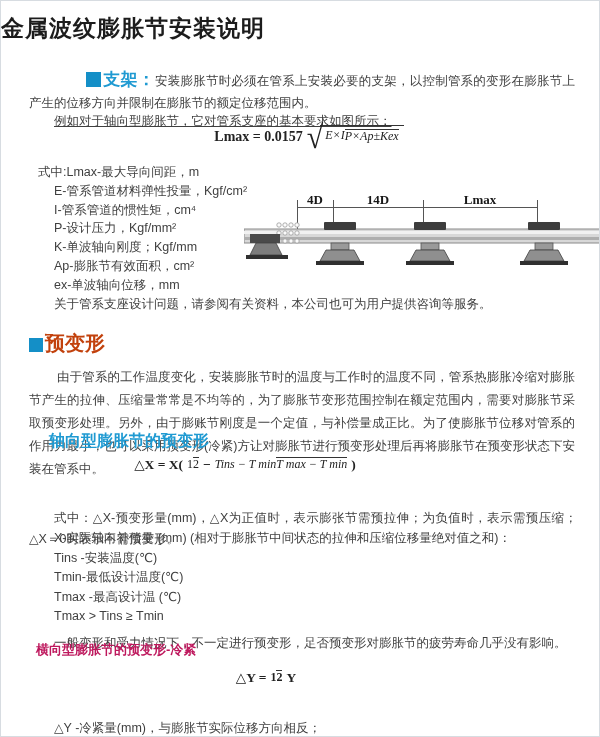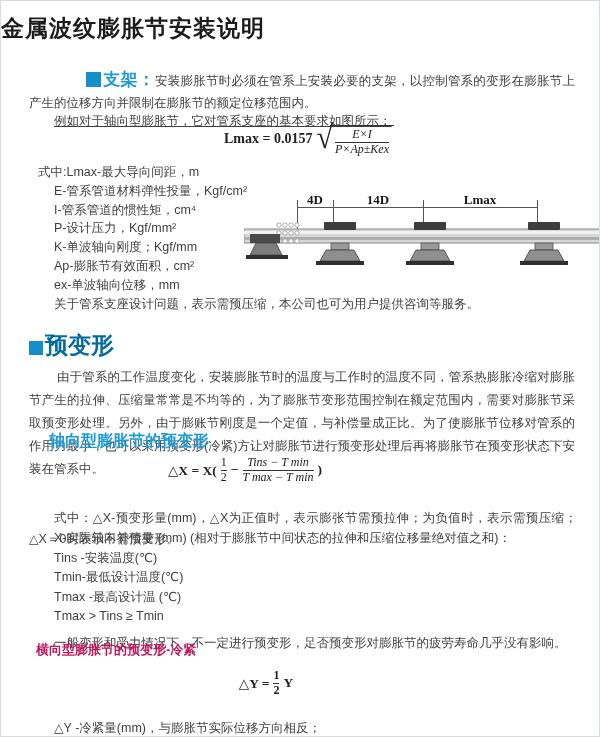--- a/index.html
+++ b/index.html
@@ -27,37 +27,37 @@
   .p-example { position:absolute; top:99px; left:28px; width:546px; text-indent:25px;text-decoration:underline; }
 
   
   .formula { font-family:"Liberation Serif","DejaVu Serif",serif; color:#222; }
   .formula1 { position:absolute; top:121px; left:8px; width:600px;
     display:flex; justify-content:center; align-items:center; }
   .f-lhs { font-weight:bold; font-size:14px; margin-right:4px; }
   .rad { display:inline-flex; align-items:flex-start; }
   .rad-sign { font-size:30px; line-height:30px; font-weight:400; margin-right:-3px; transform:scaleY(1.1); }
   .rad-box { border-top:1.5px solid #333; padding:2px 5px 0 5px; margin-top:3px; }
-  .frac { display:inline-flex; flex-direction:column; align-items:center;
+  .frac { display:inline-flex; align-items:center;
     font-style:italic; font-size:12px; line-height:1.15; vertical-align:middle; }
   .frac .fden { border-top:1px solid #333; }
   .formula2 { position:absolute; top:455px; left:0; width:488px;
     display:flex; justify-content:center; align-items:center; font-size:13.5px; font-weight:bold; }
   .formula2 .frac { font-weight:normal; margin:0 4px; }
   .formula3 { position:absolute; top:668px; left:0; width:530px;
     display:flex; justify-content:center; align-items:center; font-size:13.5px; font-weight:bold; }
   .formula3 .frac { font-weight:bold; font-style:normal; margin:0 4px; }
 
   .variables { position:absolute; top:162px; left:37px; list-style:none; margin:0; padding:0;
     line-height:18.8px; }
   .variables li.ind { padding-left:16px; }
 
   .diagram { position:absolute; top:192px; left:243px; }
 
-  .sec2-head { position:absolute; top:329px; left:28px; font-size:23px; font-weight:bold; color:#0369a1; }
+  .sec2-head { position:absolute; top:329px; left:28px; font-size:20px; font-weight:bold; color:#c2410c; }
   .p-predeform { position:absolute; top:352px; left:28px; width:546px;
     line-height:23px; text-align:justify; text-indent:28px; }
   .axial-head { position:absolute; top:430px; left:48px; font-size:16px; font-weight:bold; color:#1f9ad2; }
   .p-note1 { position:absolute; top:494px; left:28px; width:548px;
     line-height:21px; text-align:justify; text-indent:25px; }
   .axial-items { position:absolute; top:528px; left:53px; list-style:none; margin:0; padding:0;
     line-height:19.5px; }
   .p-note2 { position:absolute; top:621px; left:53px; width:530px; }
   .lateral-head { position:absolute; top:640px; left:35px; font-size:13px; font-weight:bold; color:#be185d; }
   .p-note3 { position:absolute; top:706px; left:53px; width:530px; }
@@ -89,21 +89,21 @@
   </div>
 
   <ul class="variables">
     <li>式中:Lmax-最大导向间距，m</li>
     <li class="ind">E-管系管道材料弹性投量，Kgf/cm²</li>
     <li class="ind">I-管系管道的惯性矩，cm⁴</li>
     <li class="ind">P-设计压力，Kgf/mm²</li>
     <li class="ind">K-单波轴向刚度；Kgf/mm</li>
     <li class="ind">Ap-膨胀节有效面积，cm²</li>
     <li class="ind">ex-单波轴向位移，mm</li>
-    <li class="ind">关于管系支座设计问题，表示需预压缩，本公司也可为用户提供咨询等服务。</li>
+    <li class="ind">关于管系支座设计问题，请参阅有关资料，本公司也可为用户提供咨询等服务。</li>
   </ul>
 
   <svg class="diagram" width="356" height="95" viewBox="0 0 356 95" xmlns="http://www.w3.org/2000/svg">
 
     <g stroke="#555" stroke-width="1">
       <line x1="53" y1="14.5" x2="293" y2="14.5"></line>
       <line x1="53.5" y1="7" x2="53.5" y2="36"></line>
       <line x1="89.5" y1="7" x2="89.5" y2="36"></line>
       <line x1="179.5" y1="7" x2="179.5" y2="36"></line>
       <line x1="293.5" y1="7" x2="293.5" y2="36"></line>

